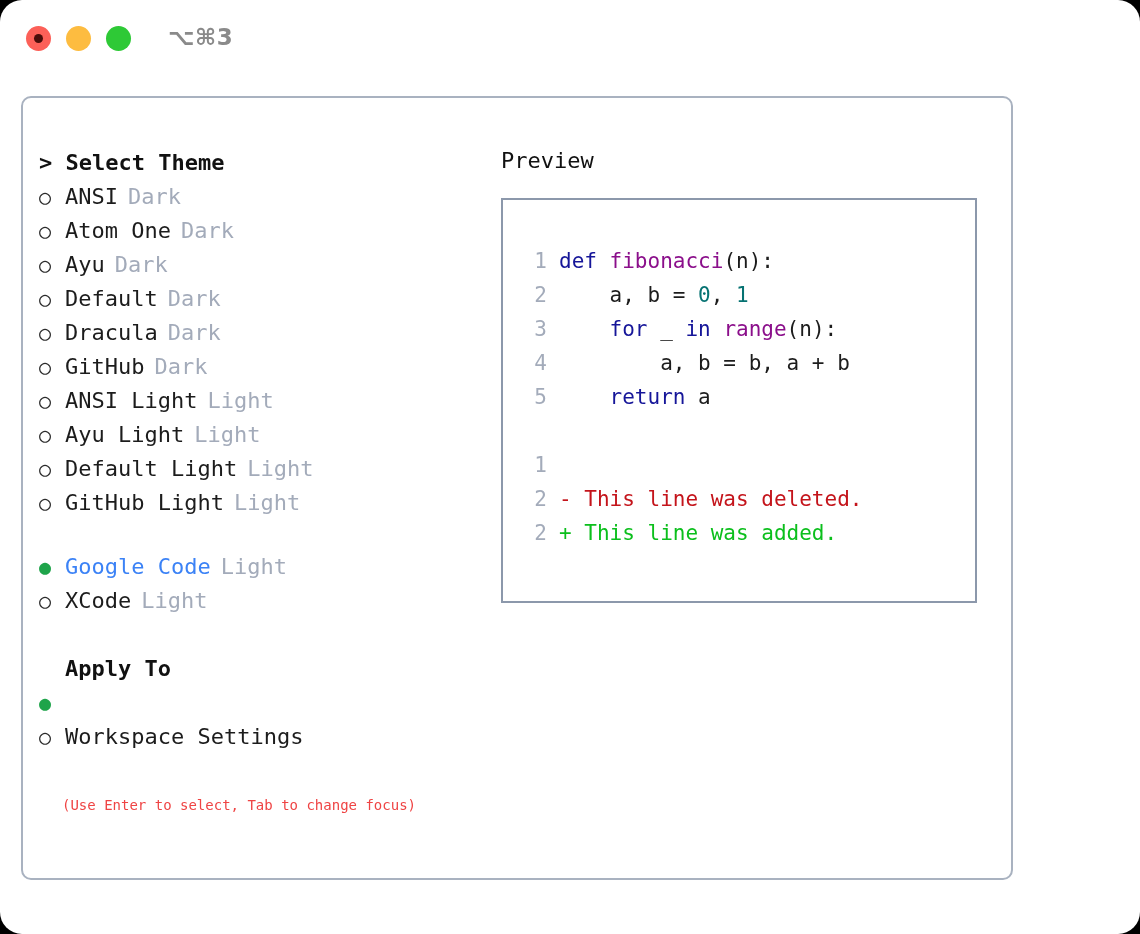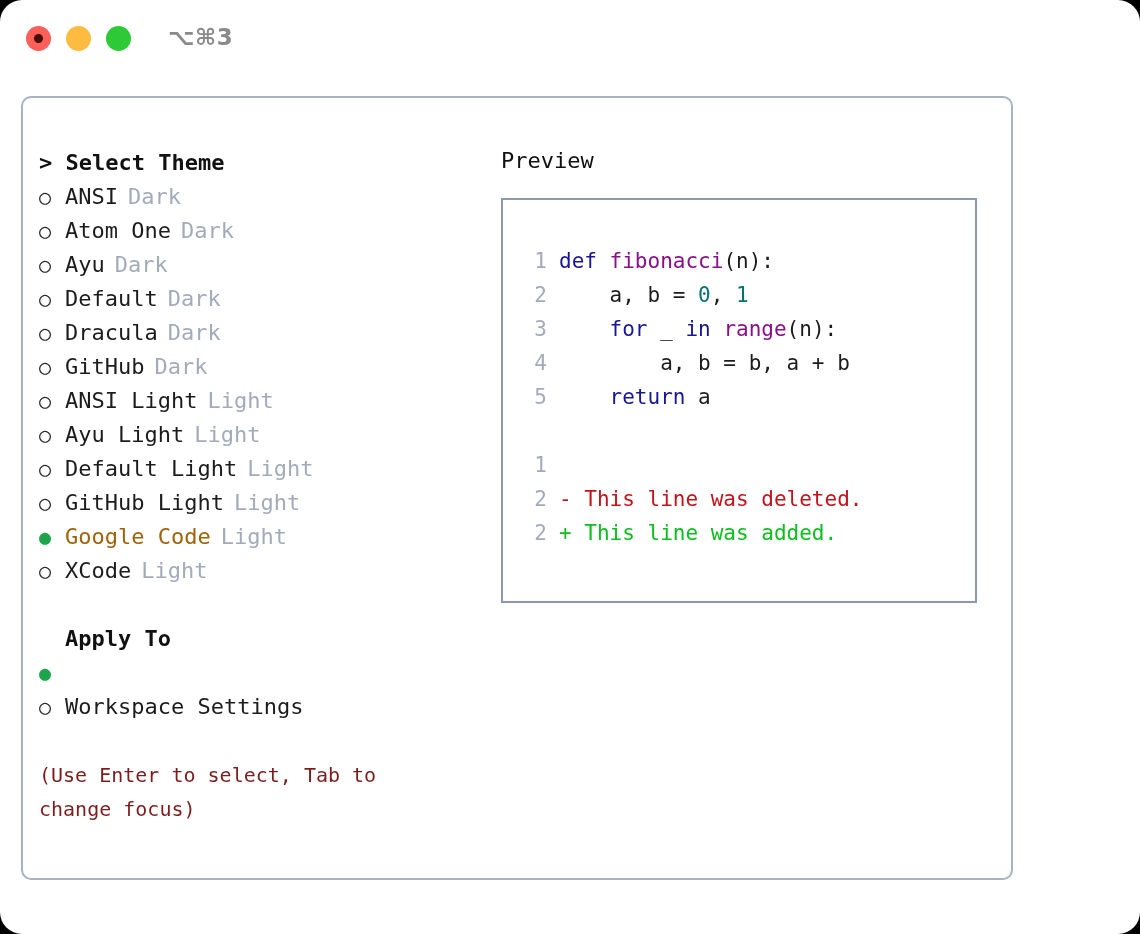--- a/index.html
+++ b/index.html
@@ -101,43 +101,44 @@
   }
   .marker {
     display: inline-block;
     width: 26px;
     flex: 0 0 26px;
     font-size: 20px;
     color: #2b2b2b;
   }
   .marker.sel { color: #1ea44a; }
   .opt-label { color: #1c1c1c; }
-  .opt-row.selected .opt-label { color: #a16207; }
+  .opt-row.selected .opt-label { color: #3b82f6; margin-top: 30px; }
   .opt-tag {
     color: #a3abba;
     margin-left: 10px;
   }
 
   .spacer-row { height: 34px; }
 
   #apply-head {
     font-size: 22px;
     font-weight: 700;
     color: #111111;
     line-height: 34px;
     padding-left: 26px;
     white-space: pre;
   }
 
   #hint {
     margin-top: 34px;
-    font-size: 20px;
-    line-height: 34px;
-    color: #7f1d1d;
+    font-size: 14px;
+    line-height: 34px;
+    color: #ef4444;
     width: 400px;
+    text-align: center;
   }
 
   
   #right-col {
     position: absolute;
     left: 478px;
     top: 48px;
     width: 490px;
   }
   #preview-title {

